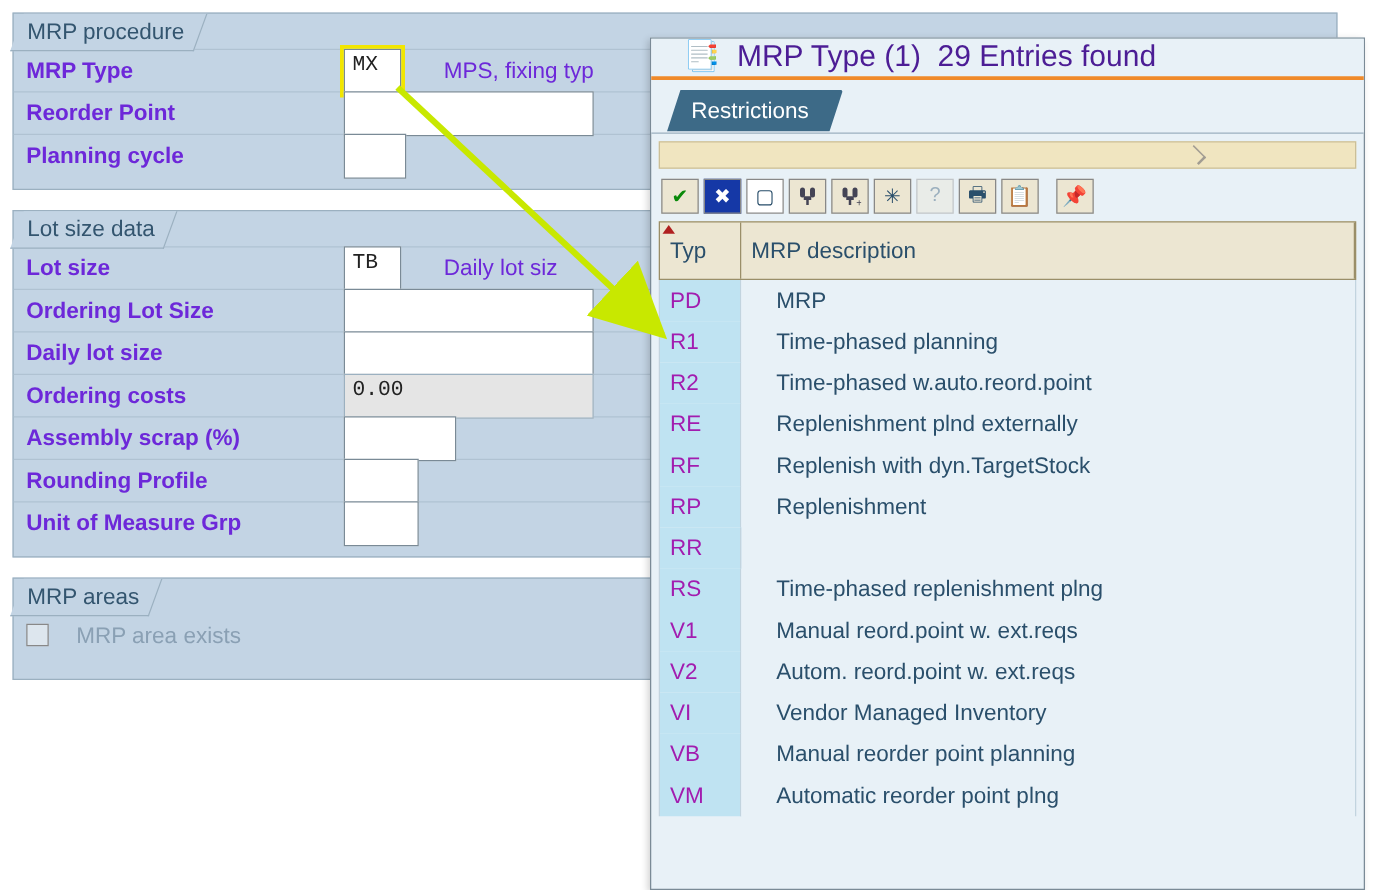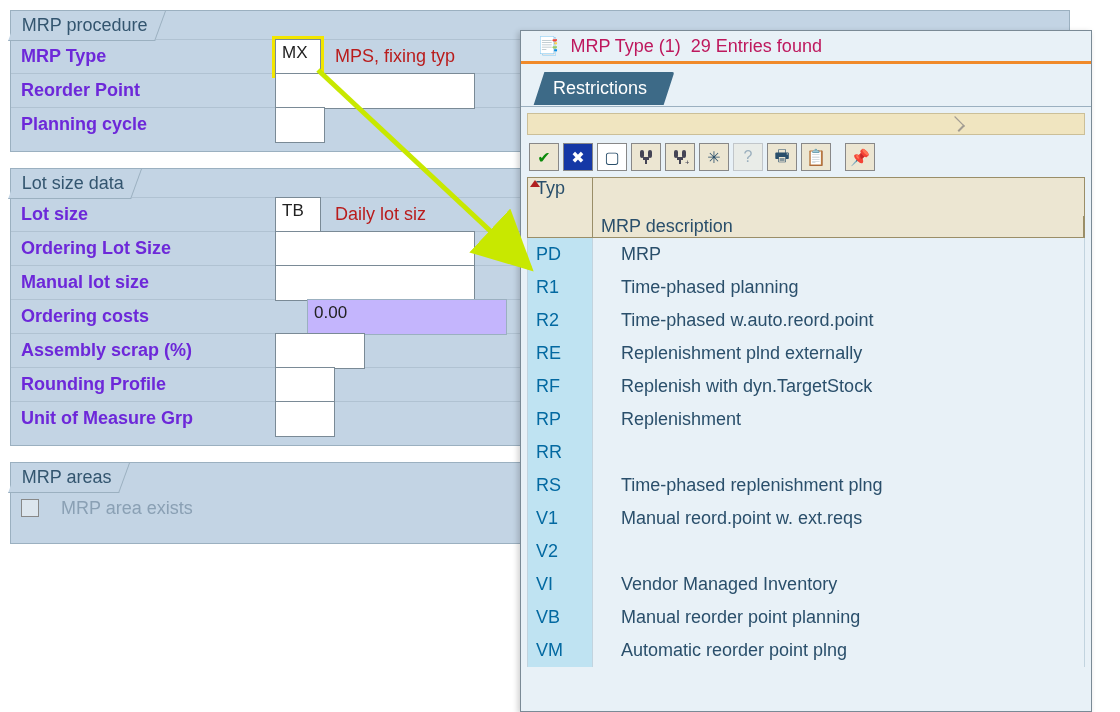--- a/index.html
+++ b/index.html
@@ -56,27 +56,27 @@
     width: 240px;
     color: #6d28d9;
     font-weight: bold;
   }
   .input {
     background: #fff;
     border: 1px solid #7a8a96;
     height: 36px;
     line-height: 26px;
     padding: 0 6px;
-    font-family: Liberation Sans, sans-serif;
+    font-family: Liberation Mono, monospace;
     font-size: 17px;
     color: #222;
     box-sizing: border-box;
   }
-  .input.readonly { background: #c4b5fd; border-color:#9bb0c0;margin-left:32px; }
-  .desc { color: #b91c1c; }
+  .input.readonly { background: #e5e5e5; border-color:#9bb0c0; }
+  .desc { color: #6d28d9; margin-left: 20px;}
   .highlight { outline: 3px solid #f2e600; }
   .checkbox {
     width: 16px; height: 16px; border: 1px solid #888; background: #dde6ee;
     display: inline-block; vertical-align: middle; margin-right: 8px;
   }
   .disabled-text { color: #8aa0b4; }
 
   
   .popup {
     position: absolute;
@@ -84,25 +84,25 @@
     top: 30px;
     width: 570px;
     height: 680px;
     background: #e8f1f7;
     border: 1px solid #7a8a96;
     box-shadow: -2px 2px 6px rgba(0,0,0,0.2);
   }
   .popup-title {
     height: 30px;
     line-height: 30px;
-    padding: 0 16px;
+    padding: 0 26px;
     background: #e8f1f7;
     border-bottom: 3px solid #f08a2a;
-    color: #be185d;
-    font-size: 18px;
+    color: #4c1d95;
+    font-size: 24px;
     position: relative;
   }
   .popup-title .icon { margin-right: 6px; }
   .tabbar {
     height: 34px;
     padding: 8px 12px 0 18px;
     background: #e8f1f7;
     border-bottom: 1px solid #9bb0c0;
   }
   .tab-active {
@@ -145,41 +145,41 @@
     font-size: 16px;
   }
   .tbtn.sep { background: transparent; border: none; width: 6px; }
   .tbl-head {
     display: flex;
     background: #ece6d2;
     border: 1px solid #9a8e68;
     margin: 0 6px;
   }
   .tbl-head > div {
-    padding: 0 8px;
+    padding: 12px 8px;
     border-right: 1px solid #9a8e68;
     color: #2a4f6b;
     font-size: 18px;
     position: relative;
   }
   .col-typ { width: 48px; }
-  .col-desc { flex: 1; margin-top: 38px; }
+  .col-desc { flex: 1; }
   .sort-tri {
     position: absolute; top: 2px; left: 2px;
     width: 0; height: 0; border-left: 5px solid transparent; border-right: 5px solid transparent;
     border-bottom: 7px solid #b02020;
   }
   .tbl-body {
     margin: 0 6px;
     border-left: 1px solid #c2d4df;
     border-right: 1px solid #c2d4df;
   }
   .trow { display: flex; height: 33px; line-height: 33px; }
   .trow > div { padding: 0 8px; font-size: 18px; }
-  .trow .c1 { width: 48px; background: #bfe3f2; color: #0369a1; border-right: 1px solid #c2d4df;}
+  .trow .c1 { width: 48px; background: #bfe3f2; color: #a21caf; border-right: 1px solid #c2d4df;}
   .trow .c2 { flex: 1; background: #e8f1f7; color: #2a4f6b; padding-left: 28px; }
 
   
   .arrow {
     position: absolute;
     left: 300px;
     top: 60px;
     pointer-events: none;
   }
 </style>
@@ -210,21 +210,21 @@
     <div class="row">
       <div class="label">Lot size</div>
       <div class="input" style="width:46px">TB</div>
       <div class="desc">Daily lot siz</div>
     </div>
     <div class="row">
       <div class="label">Ordering Lot Size</div>
       <div class="input" style="width:200px"></div>
     </div>
     <div class="row">
-      <div class="label">Manual lot size</div>
+      <div class="label">Daily lot size</div>
       <div class="input" style="width:200px"></div>
     </div>
     <div class="row">
       <div class="label">Ordering costs</div>
       <div class="input readonly" style="width:200px">0.00</div>
     </div>
     <div class="row">
       <div class="label">Assembly scrap (%)</div>
       <div class="input" style="width:90px"></div>
     </div>
@@ -320,20 +320,21 @@
       <div class="trow">
         <div class="c1">RS</div>
         <div class="c2">Time-phased replenishment plng</div>
       </div>
       <div class="trow">
         <div class="c1">V1</div>
         <div class="c2">Manual reord.point w. ext.reqs</div>
       </div>
       <div class="trow">
         <div class="c1">V2</div>
+        <div class="c2">Autom. reord.point w. ext.reqs</div>
       </div>
       <div class="trow">
         <div class="c1">VI</div>
         <div class="c2">Vendor Managed Inventory</div>
       </div>
       <div class="trow">
         <div class="c1">VB</div>
         <div class="c2">Manual reorder point planning</div>
       </div>
       <div class="trow">

